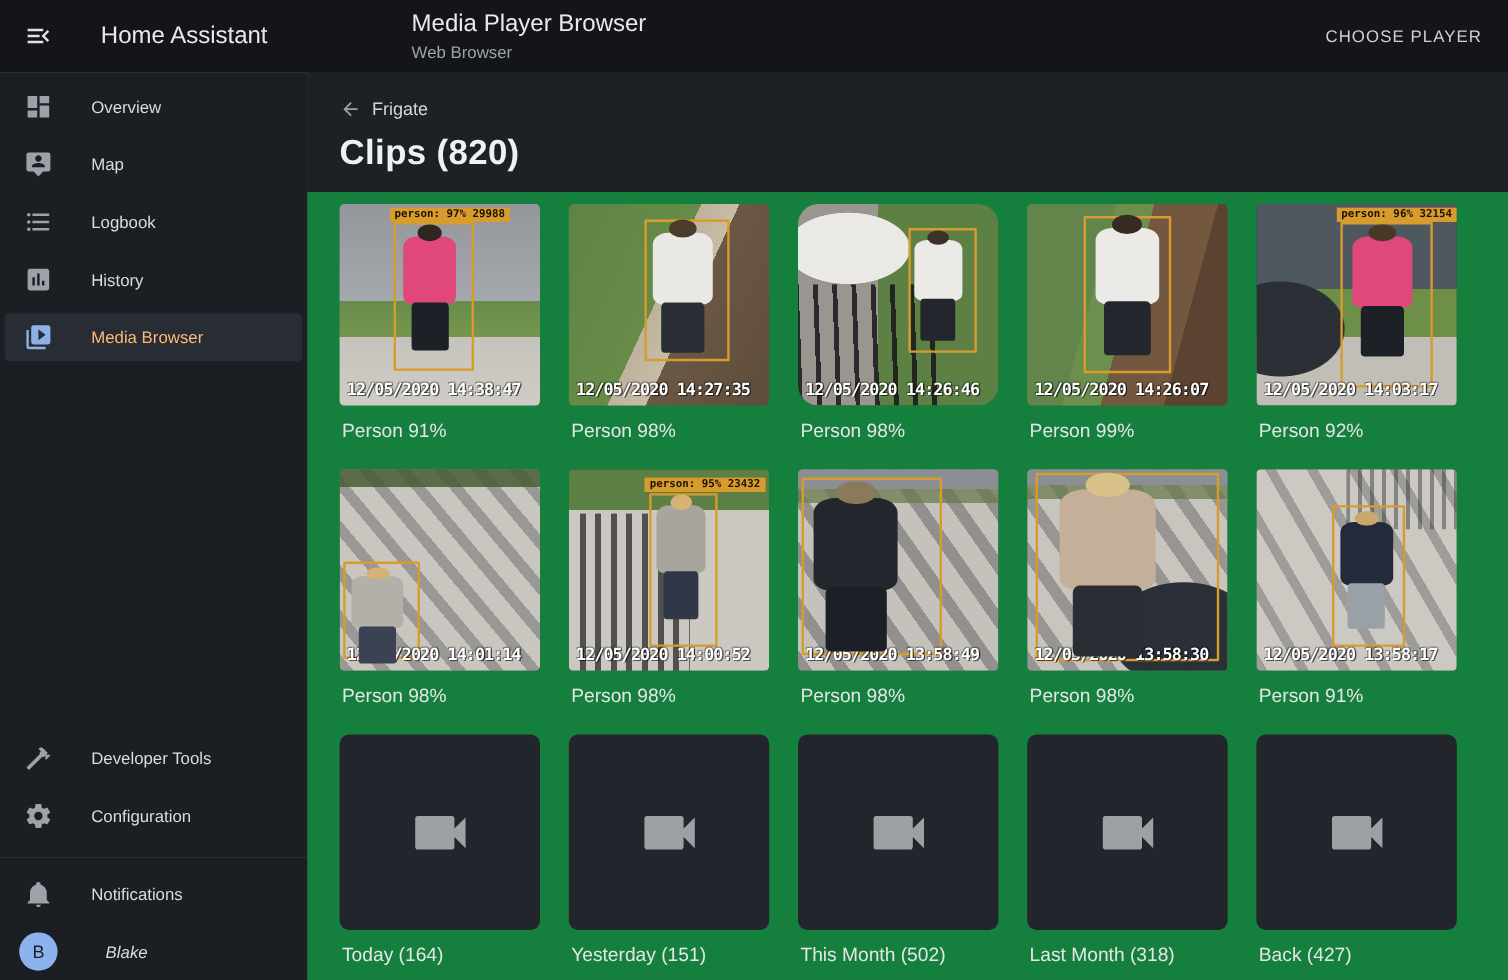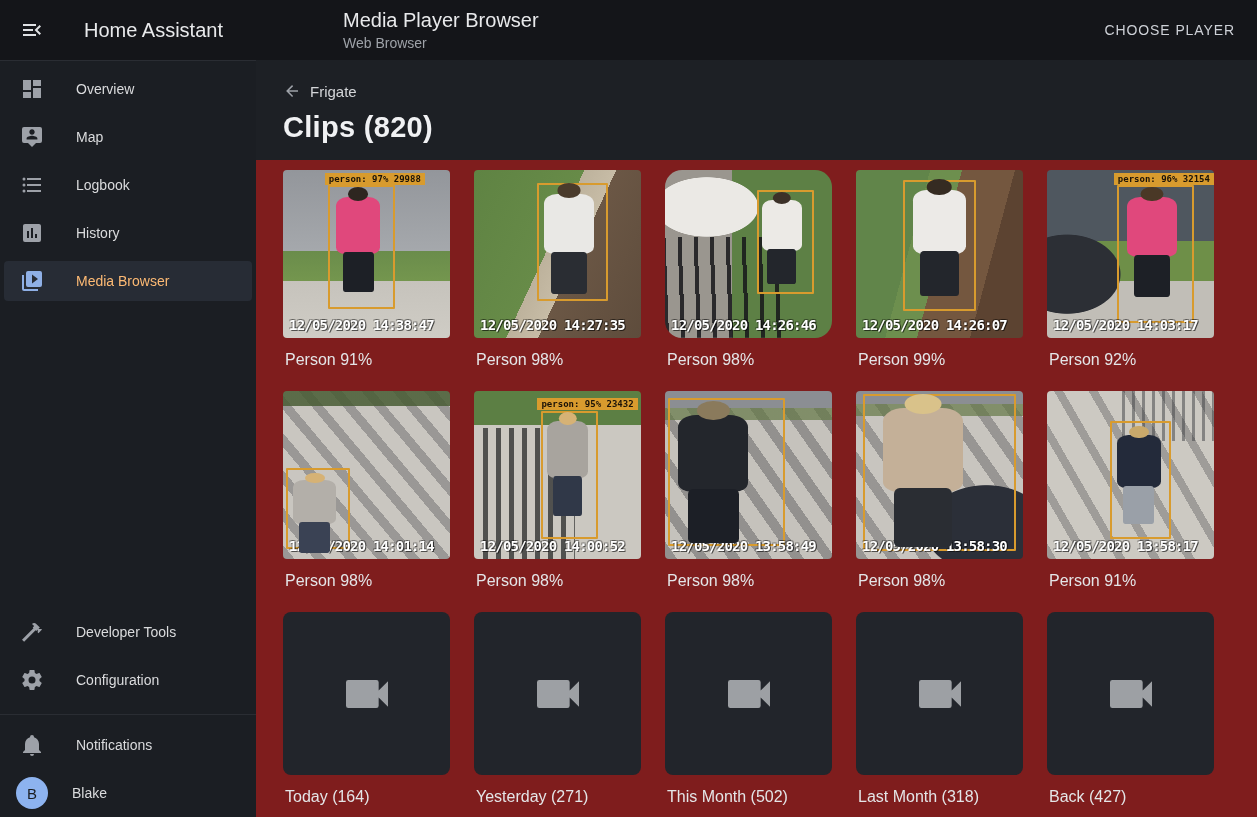--- a/index.html
+++ b/index.html
@@ -46,24 +46,24 @@
   .nav-item.selected .nicon svg { fill: #8fb0e6; }
   .nav-item.selected .nlabel { color: #fdba74; }
   .sidebar-spacer { flex: 1; }
   .sidebar-divider { height: 1px; background: #2a2d33; margin: 10px 0 6px; flex: none; }
   .avatar {
     width: 32px; height: 32px; border-radius: 50%; background: #8db3ef;
     color: #1a1d21; font-size: 15px; font-weight: 500;
     display: flex; align-items: center; justify-content: center;
     margin-left: 12px; flex: none;
   }
-  .nav-item.profile .nlabel { margin-left: 24px; }
+  .nav-item.profile .nlabel { margin-left: 40px; font-style: italic; }
 
   
-  .content { position: absolute; top: 60px; left: 256px; right: 0; bottom: 0; background: #7f1d1d; }
+  .content { position: absolute; top: 60px; left: 256px; right: 0; bottom: 0; background: #15803d; }
   .content-header { height: 100px; background: #1d2025; padding: 20px 0 0 27px; }
   .breadcrumb { display: inline-flex; align-items: center; gap: 9px; background: transparent;
     border: none; cursor: pointer; padding: 2px 0; }
   .breadcrumb svg { width: 18px; height: 18px; fill: #9da1a8; }
   .breadcrumb span { font-family: "Liberation Sans", sans-serif; font-size: 15px; color: #d4d6d9; }
   .content-title { margin-top: 7px; font-size: 29px; font-weight: 700; letter-spacing: 0.3px; color: #f0f1f3; }
 
   .grid {
     padding: 10px 27px 0;
     display: grid; grid-template-columns: repeat(5, 167px); column-gap: 24px;
@@ -392,21 +392,21 @@
     </figure>
 
     <figure class="card">
       <div class="folder-thumb">
         <span>
           <svg viewBox="0 0 24 24">
               <path d="M17,10.5V7A1,1 0 0,0 16,6H4A1,1 0 0,0 3,7V17A1,1 0 0,0 4,18H16A1,1 0 0,0 17,17V13.5L21,17.5V6.5L17,10.5Z"></path>
             </svg>
         </span>
       </div>
-      <figcaption>Yesterday (271)</figcaption>
+      <figcaption>Yesterday (151)</figcaption>
     </figure>
 
     <figure class="card">
       <div class="folder-thumb">
         <span>
           <svg viewBox="0 0 24 24">
               <path d="M17,10.5V7A1,1 0 0,0 16,6H4A1,1 0 0,0 3,7V17A1,1 0 0,0 4,18H16A1,1 0 0,0 17,17V13.5L21,17.5V6.5L17,10.5Z"></path>
             </svg>
         </span>
       </div>

